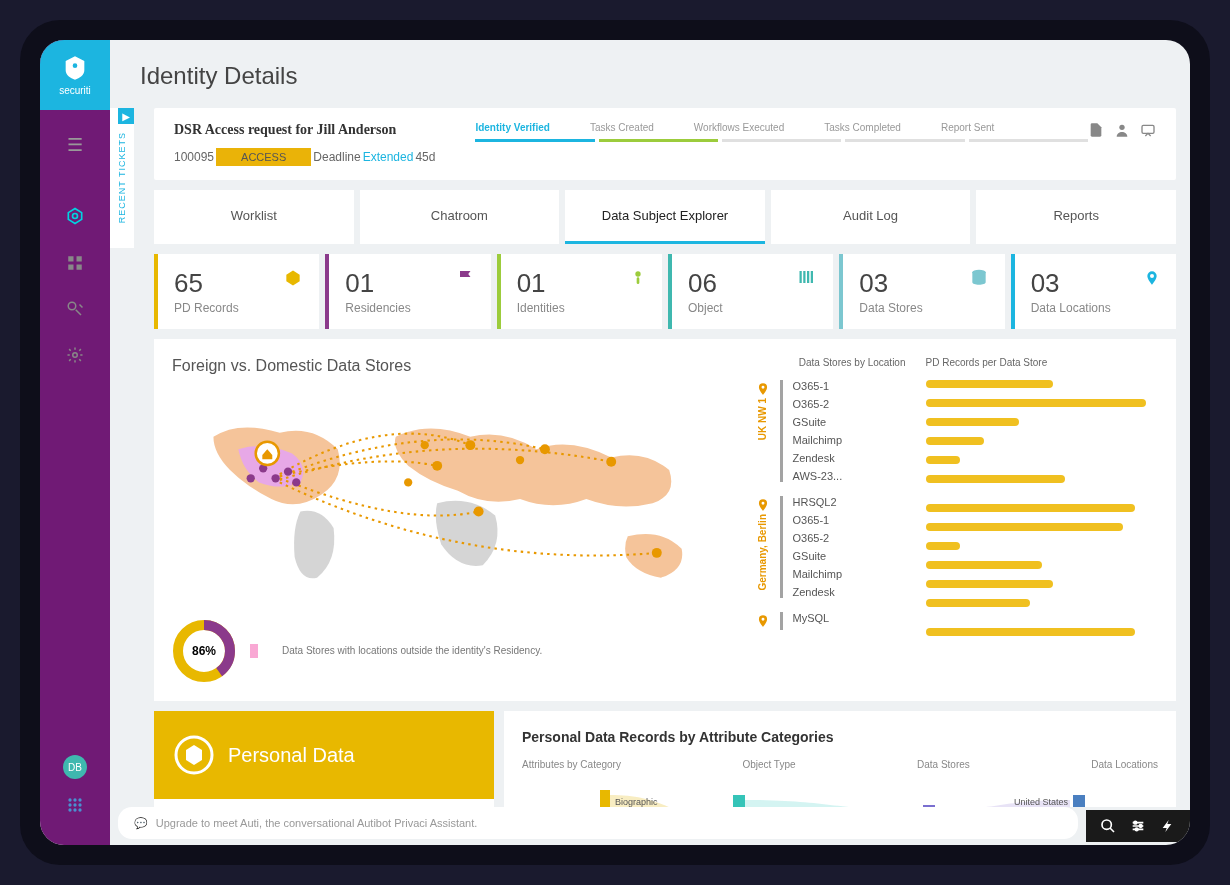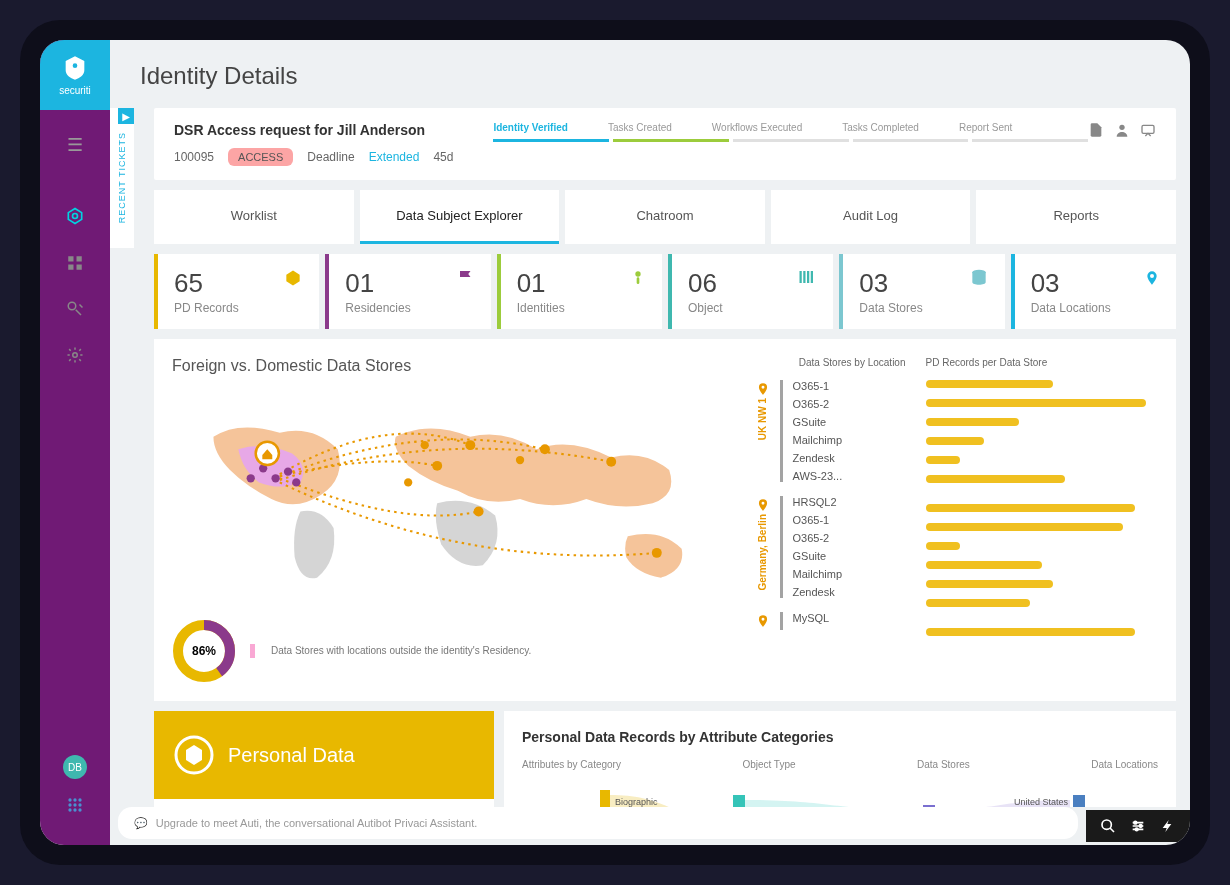--- a/index.html
+++ b/index.html
@@ -24,23 +24,23 @@
 .page-title { font-size: 24px; font-weight: 400; color: #444; padding: 22px 30px 18px; }
 .content-wrap { flex: 1; display: flex; position: relative; overflow: hidden; padding: 0 14px; }
 .recent-tab { position: absolute; left: 0; top: 0; width: 24px; height: 140px; background: white; display: flex; align-items: center; justify-content: center; }
 .recent-toggle { width: 16px; height: 16px; background: #1cb5e0; color: white; display: flex; align-items: center; justify-content: center; font-size: 10px; position: absolute; top: 0; left: 8px; }
 .recent-text { writing-mode: vertical-rl; transform: rotate(180deg); font-size: 9px; color: #1cb5e0; letter-spacing: 1px; }
 .content { flex: 1; margin-left: 30px; overflow-y: auto; }
 
 
 .dsr-card { background: white; padding: 14px 20px; display: flex; align-items: flex-start; justify-content: space-between; border-radius: 2px; }
 .dsr-left { display: flex; flex-direction: column; gap: 10px; }
-.dsr-title { font-size: 14px; font-weight: 600; color: #333; }
-.dsr-meta { display: flex; align-items: center; gap: 14px; font-size: 12px; color: #666; }
-.badge-access { background: #fca5a5; padding: 3px 10px; font-size: 11px; color: #555; border-radius: 6px; }
+.dsr-title { font-size: 14px; font-weight: 600; color: #333; font-family: Liberation Serif, serif; }
+.dsr-meta { display: flex; align-items: center; gap: 2px; font-size: 12px; color: #666; }
+.badge-access { background: #eab308; padding: 3px 25px; font-size: 11px; color: #555; }
 .extended { color: #1cb5e0; }
 .dsr-right { display: flex; flex-direction: column; gap: 6px; flex: 1; margin-left: 40px; }
 .progress-labels { display: flex; gap: 40px; font-size: 10px; color: #999; }
 .progress-labels .active { color: #1cb5e0; font-weight: 600; }
 .progress-bars { display: flex; gap: 4px; }
 .progress-bars .seg { height: 3px; flex: 1; }
 .card-icons { display: flex; gap: 10px; color: #999; }
 .card-icons span { cursor: pointer; }
 
 
@@ -56,21 +56,21 @@
 .stat-icon { font-size: 18px; }
 
 
 .map-panel { background: white; margin-top: 10px; padding: 18px; display: flex; gap: 20px; }
 .map-area { flex: 1.4; }
 .map-title { font-size: 16px; color: #555; margin-bottom: 14px; }
 .worldmap { width: 100%; height: 220px; position: relative; }
 .donut-row { display: flex; align-items: center; gap: 14px; margin-top: 10px; }
 .donut { width: 64px; height: 64px; position: relative; }
 .donut-label { position: absolute; top: 50%; left: 50%; transform: translate(-50%,-50%); font-size: 12px; font-weight: 700; }
-.donut-desc { font-size: 10px; color: #777; line-height: 1.4; border-left: 5px solid #f9a8d4; padding-left: 16px; }
+.donut-desc { font-size: 10px; color: #777; line-height: 1.4; border-left: 8px solid #f9a8d4; padding-left: 24px; }
 .ds-columns { flex: 1; display: flex; gap: 20px; }
 .ds-col h4 { font-size: 10px; color: #666; text-align: right; margin-bottom: 12px; font-weight: 400; }
 .ds-group { display: flex; gap: 10px; margin-bottom: 14px; }
 .ds-pin { display: flex; flex-direction: column; align-items: center; color: #e8b800; }
 .ds-loc { writing-mode: vertical-rl; transform: rotate(180deg); font-size: 10px; color: #e89800; font-weight: 600; }
 .ds-list { display: flex; flex-direction: column; gap: 6px; border-left: 3px solid #a3a3a3; padding-left: 10px; }
 .ds-item { font-size: 11px; color: #555; }
 .bars-col { flex: 1; }
 .bar-line { height: 8px; background: #f0c020; border-radius: 4px; margin-bottom: 11px; }
 
@@ -210,22 +210,22 @@
                   <svg width="16" height="16" viewBox="0 0 24 24" fill="none" stroke="#888" stroke-width="2">
                     <rect x="3" y="5" width="18" height="12" rx="2"></rect>
                     <path d="M8 21l4-4 4 4"></path>
                   </svg>
                 </span>
         </div>
       </div>
 
       <div class="tabs-row" id="tabs-row">
               <div class="tab">Worklist</div>
+              <div class="tab">Chatroom</div>
               <div class="tab active">Data Subject Explorer</div>
-              <div class="tab">Chatroom</div>
               <div class="tab">Audit Log</div>
               <div class="tab">Reports</div>
             </div>
 
       <div class="stats-row" id="stats-row">
               <div class="stat-card" style="border-left-color: rgb(232, 184, 0);">
                 <div>
                   <div class="num">65</div>
                   <div class="lbl">PD Records</div>
                 </div>

